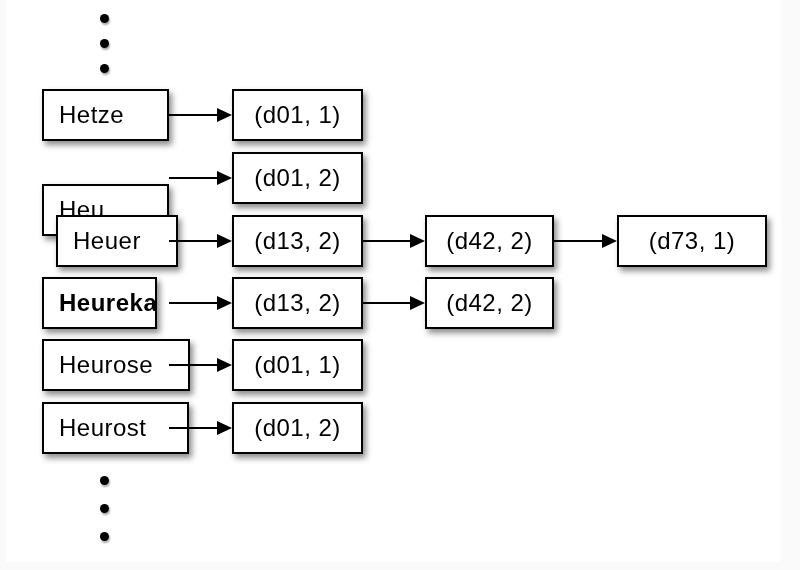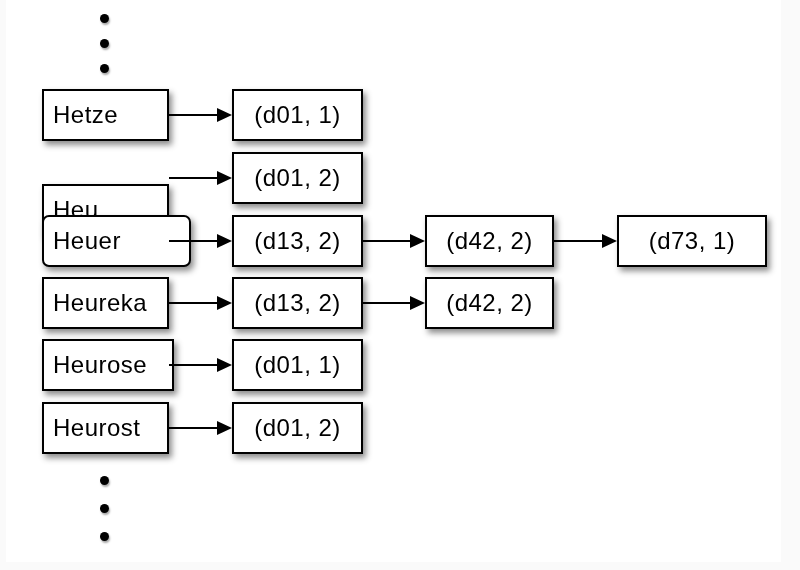--- a/index.html
+++ b/index.html
@@ -27,21 +27,21 @@
     background: #ffffff;
     border: 2px solid #000000;
     box-shadow: 3px 4px 6px rgba(0,0,0,0.45);
     display: flex;
     align-items: center;
     font-size: 24px;
     color: #000000;
     letter-spacing: 0.5px;
     white-space: nowrap;
   }
-  .term { justify-content: flex-start; padding-left: 9px; }
+  .term { justify-content: flex-start; padding-left: 15px; }
   .posting { justify-content: center; }
   .arrow { position: absolute; height: 14px; }
   .arrow::before {
     content: "";
     position: absolute;
     left: 0; right: 13px; top: 6px;
     height: 2px;
     background: #000000;
   }
   .arrow::after {
@@ -80,57 +80,57 @@
   </div>
 
   <div class="node term" style="left:42px; top:152px; width:127px;margin-top:32px;">
     <span>Heu</span>
   </div>
   <div class="arrow" style="left:169px; top:171px; width:63px;"></div>
   <div class="node posting" style="left:232px; top:152px; width:131px;">
     <span>(d01, 2)</span>
   </div>
 
-  <div class="node term" style="left:42px; top:215px; width:149px;border-radius:7px;">
+  <div class="node term" style="left:56px; top:215px; width:122px;">
     <span>Heuer</span>
   </div>
   <div class="arrow" style="left:169px; top:234px; width:63px;"></div>
   <div class="node posting" style="left:232px; top:215px; width:131px;">
     <span>(d13, 2)</span>
   </div>
   <div class="arrow" style="left:363px; top:234px; width:62px;"></div>
   <div class="node posting" style="left:425px; top:215px; width:129px;">
     <span>(d42, 2)</span>
   </div>
   <div class="arrow" style="left:554px; top:234px; width:63px;"></div>
   <div class="node posting" style="left:617px; top:215px; width:150px;">
     <span>(d73, 1)</span>
   </div>
 
-  <div class="node term" style="left:42px; top:277px; width:127px;">
+  <div class="node term" style="left:42px; top:277px; width:115px;font-weight:bold;">
     <span>Heureka</span>
   </div>
   <div class="arrow" style="left:169px; top:296px; width:63px;"></div>
   <div class="node posting" style="left:232px; top:277px; width:131px;">
     <span>(d13, 2)</span>
   </div>
   <div class="arrow" style="left:363px; top:296px; width:62px;"></div>
   <div class="node posting" style="left:425px; top:277px; width:129px;">
     <span>(d42, 2)</span>
   </div>
 
-  <div class="node term" style="left:42px; top:339px; width:132px;">
+  <div class="node term" style="left:42px; top:339px; width:148px;">
     <span>Heurose</span>
   </div>
   <div class="arrow" style="left:169px; top:358px; width:63px;"></div>
   <div class="node posting" style="left:232px; top:339px; width:131px;">
     <span>(d01, 1)</span>
   </div>
 
-  <div class="node term" style="left:42px; top:402px; width:127px;">
+  <div class="node term" style="left:42px; top:402px; width:147px;">
     <span>Heurost</span>
   </div>
   <div class="arrow" style="left:169px; top:421px; width:63px;"></div>
   <div class="node posting" style="left:232px; top:402px; width:131px;">
     <span>(d01, 2)</span>
   </div>
 
   <div class="dot" style="left:100px; top:476px;"></div>
   <div class="dot" style="left:100px; top:504px;"></div>
   <div class="dot" style="left:100px; top:532px;"></div>

